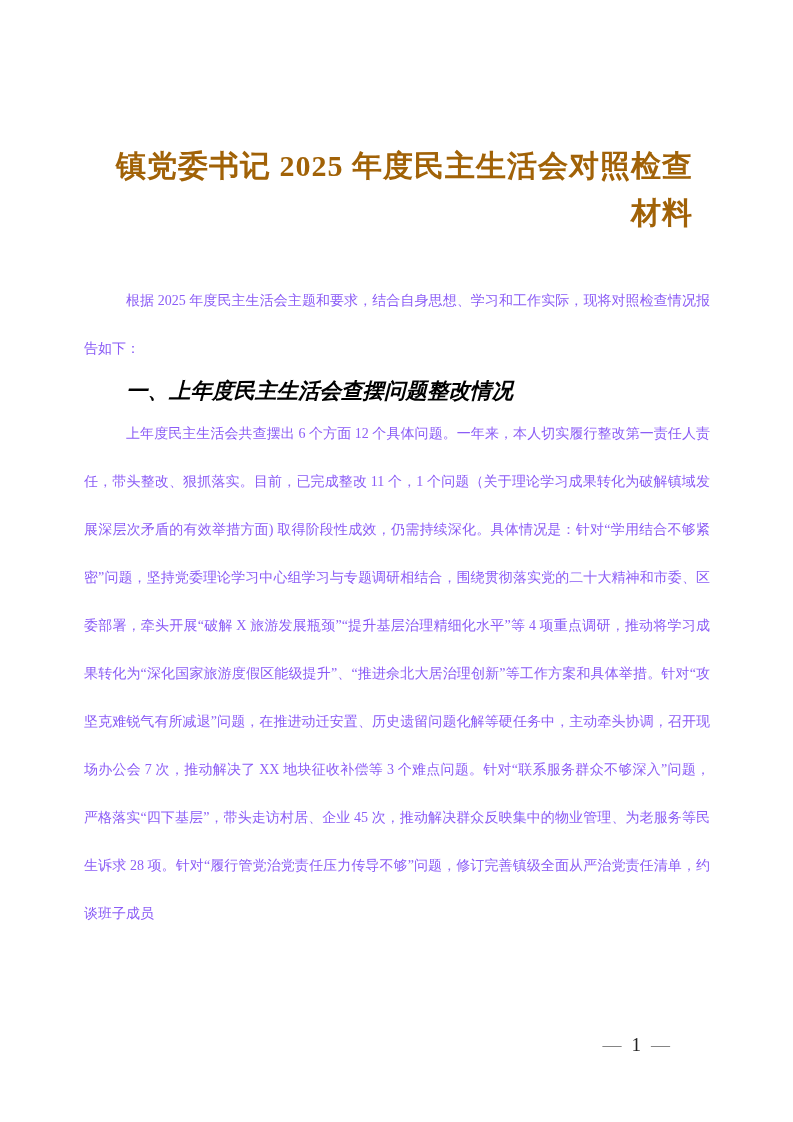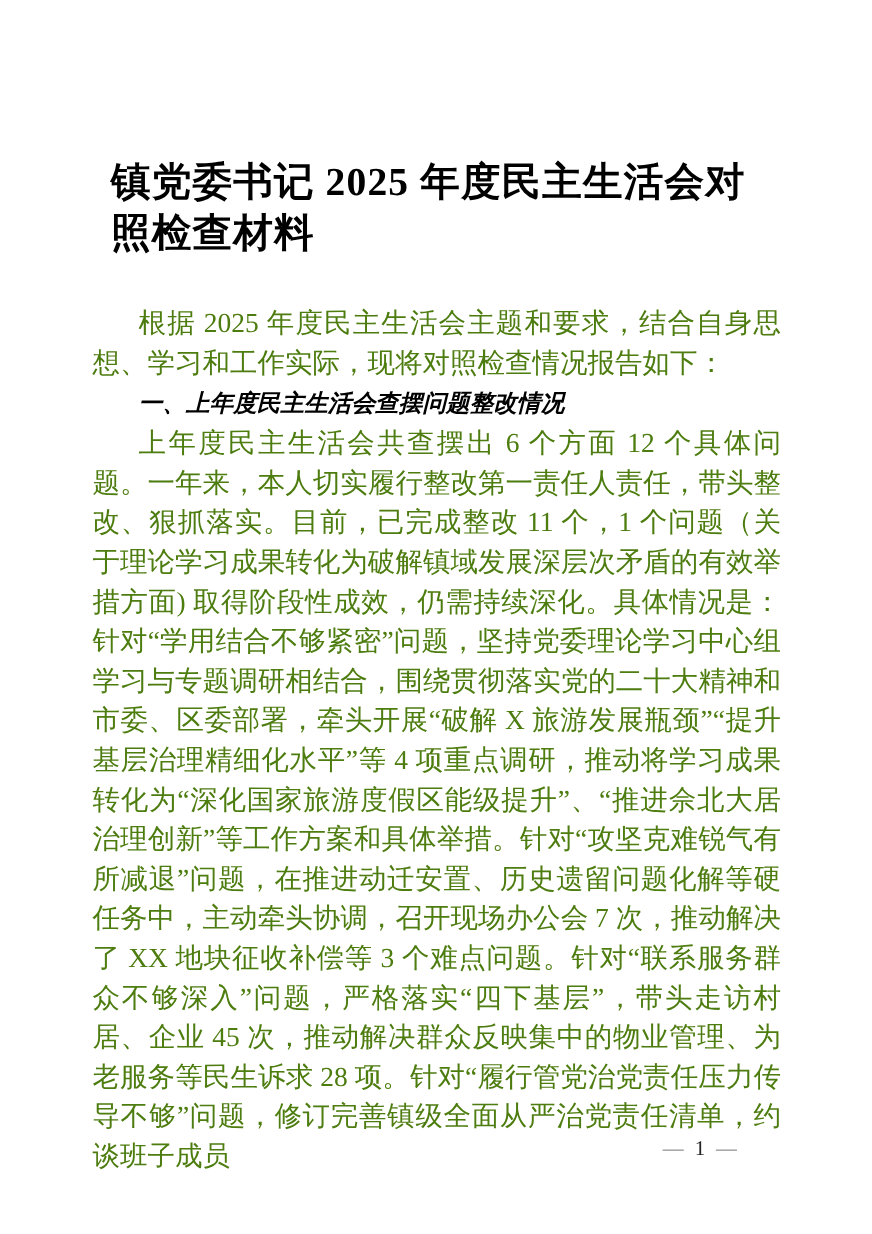--- a/index.html
+++ b/index.html
@@ -18,36 +18,36 @@
   .page {
     position: absolute;
     inset: 0;
     box-sizing: border-box;
     padding: 142px 83px 0 84px;
     background: #ffffff;
   }
   .doc-title {
     font-family: "Liberation Serif", "DejaVu Serif", serif;
     font-weight: bold;
-    font-size: 36px;
+    font-size: 30px;
     line-height: 47px;
-    text-align: left;
+    text-align: right;
     margin: 0 auto 41px auto;
     max-width: 592px;
-    color: #000000;
+    color: #a16207;
     letter-spacing: 1px;
   }
   .body-para {
-    font-size: 25px;
-    line-height: 36px;
+    font-size: 14px;
+    line-height: 48px;
     text-align: justify;
     text-justify: inter-ideograph;
     text-indent: 42px;
     margin: 0;
-    color: #4d7c0f;
+    color: #8b5cf6;
     word-break: break-all;
   }
   .section-heading {
     font-family: "Liberation Sans", "DejaVu Sans", sans-serif;
     font-weight: bold;
     font-size: 21.5px;
     line-height: 36.6px;
     text-indent: 42px;
     margin: 0;
     color: #000000;

